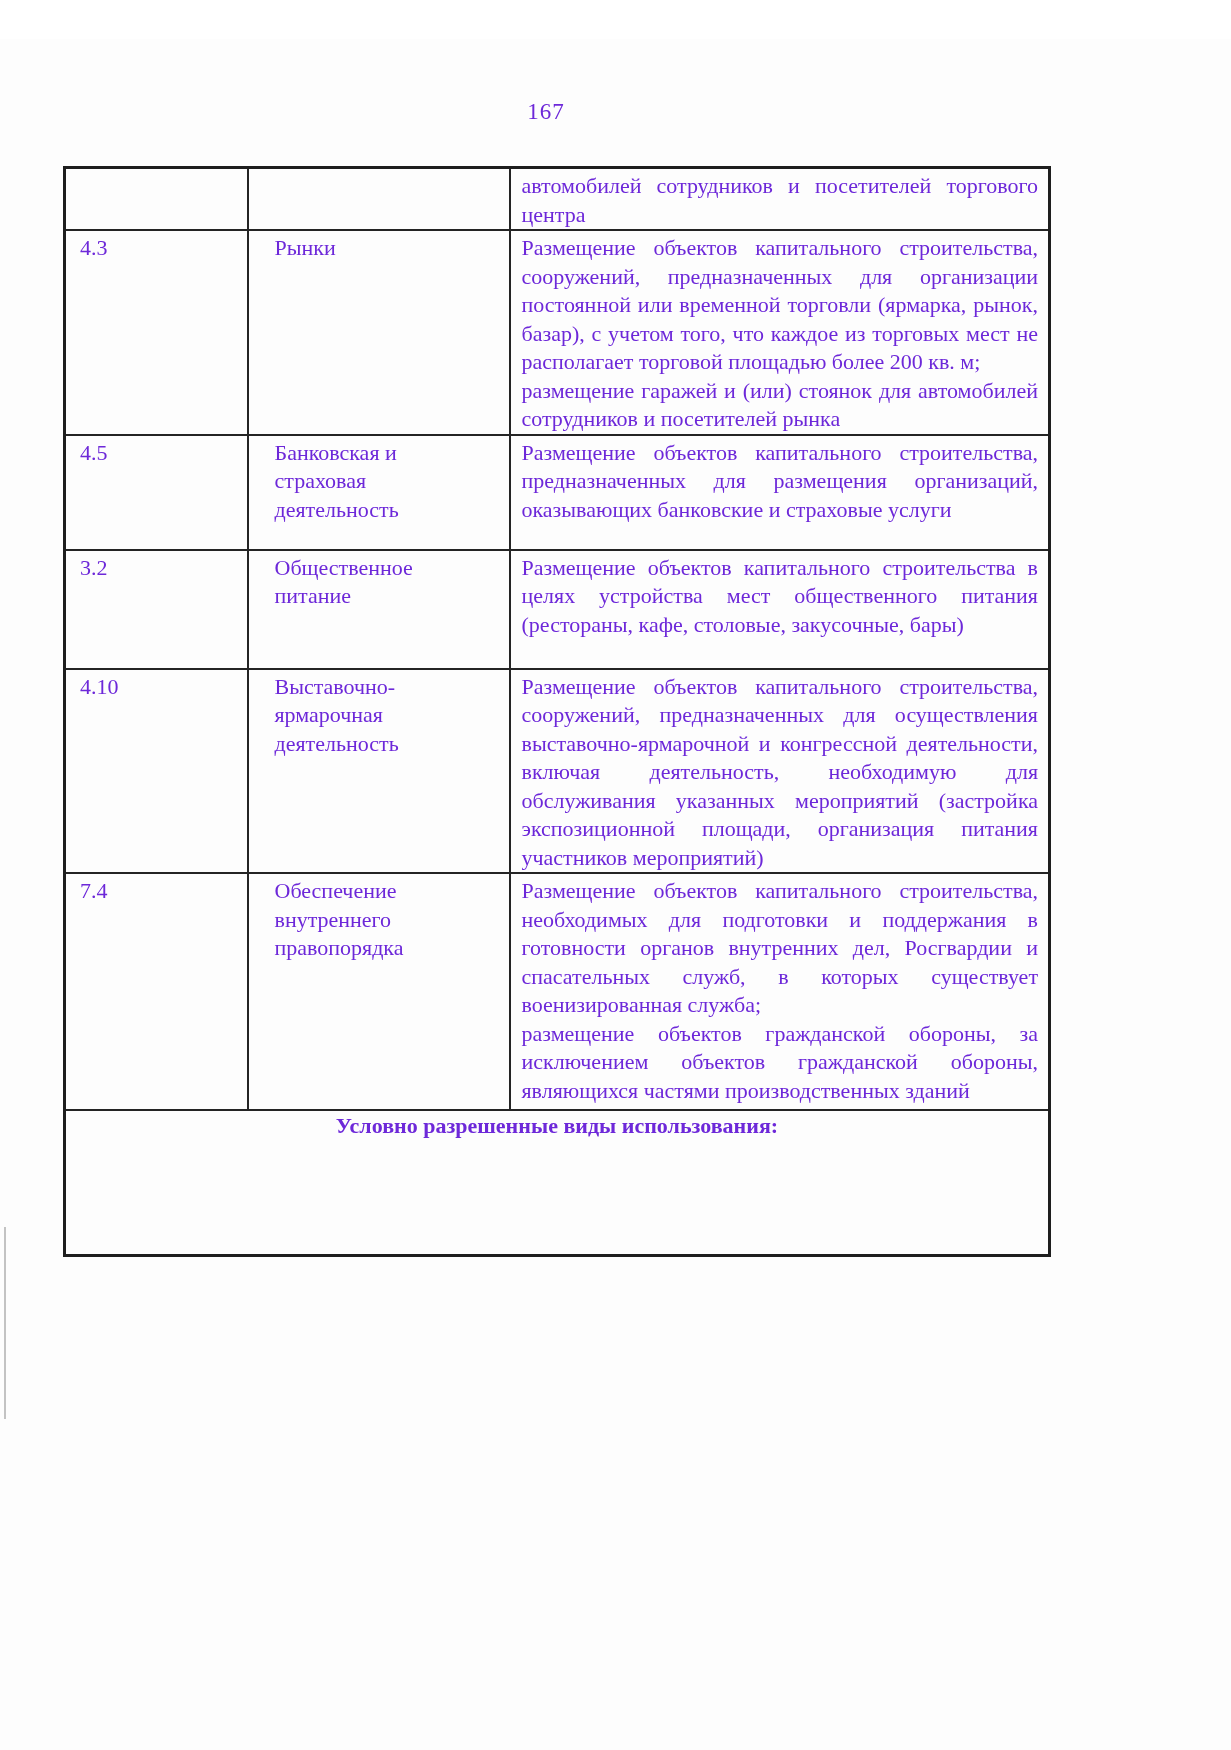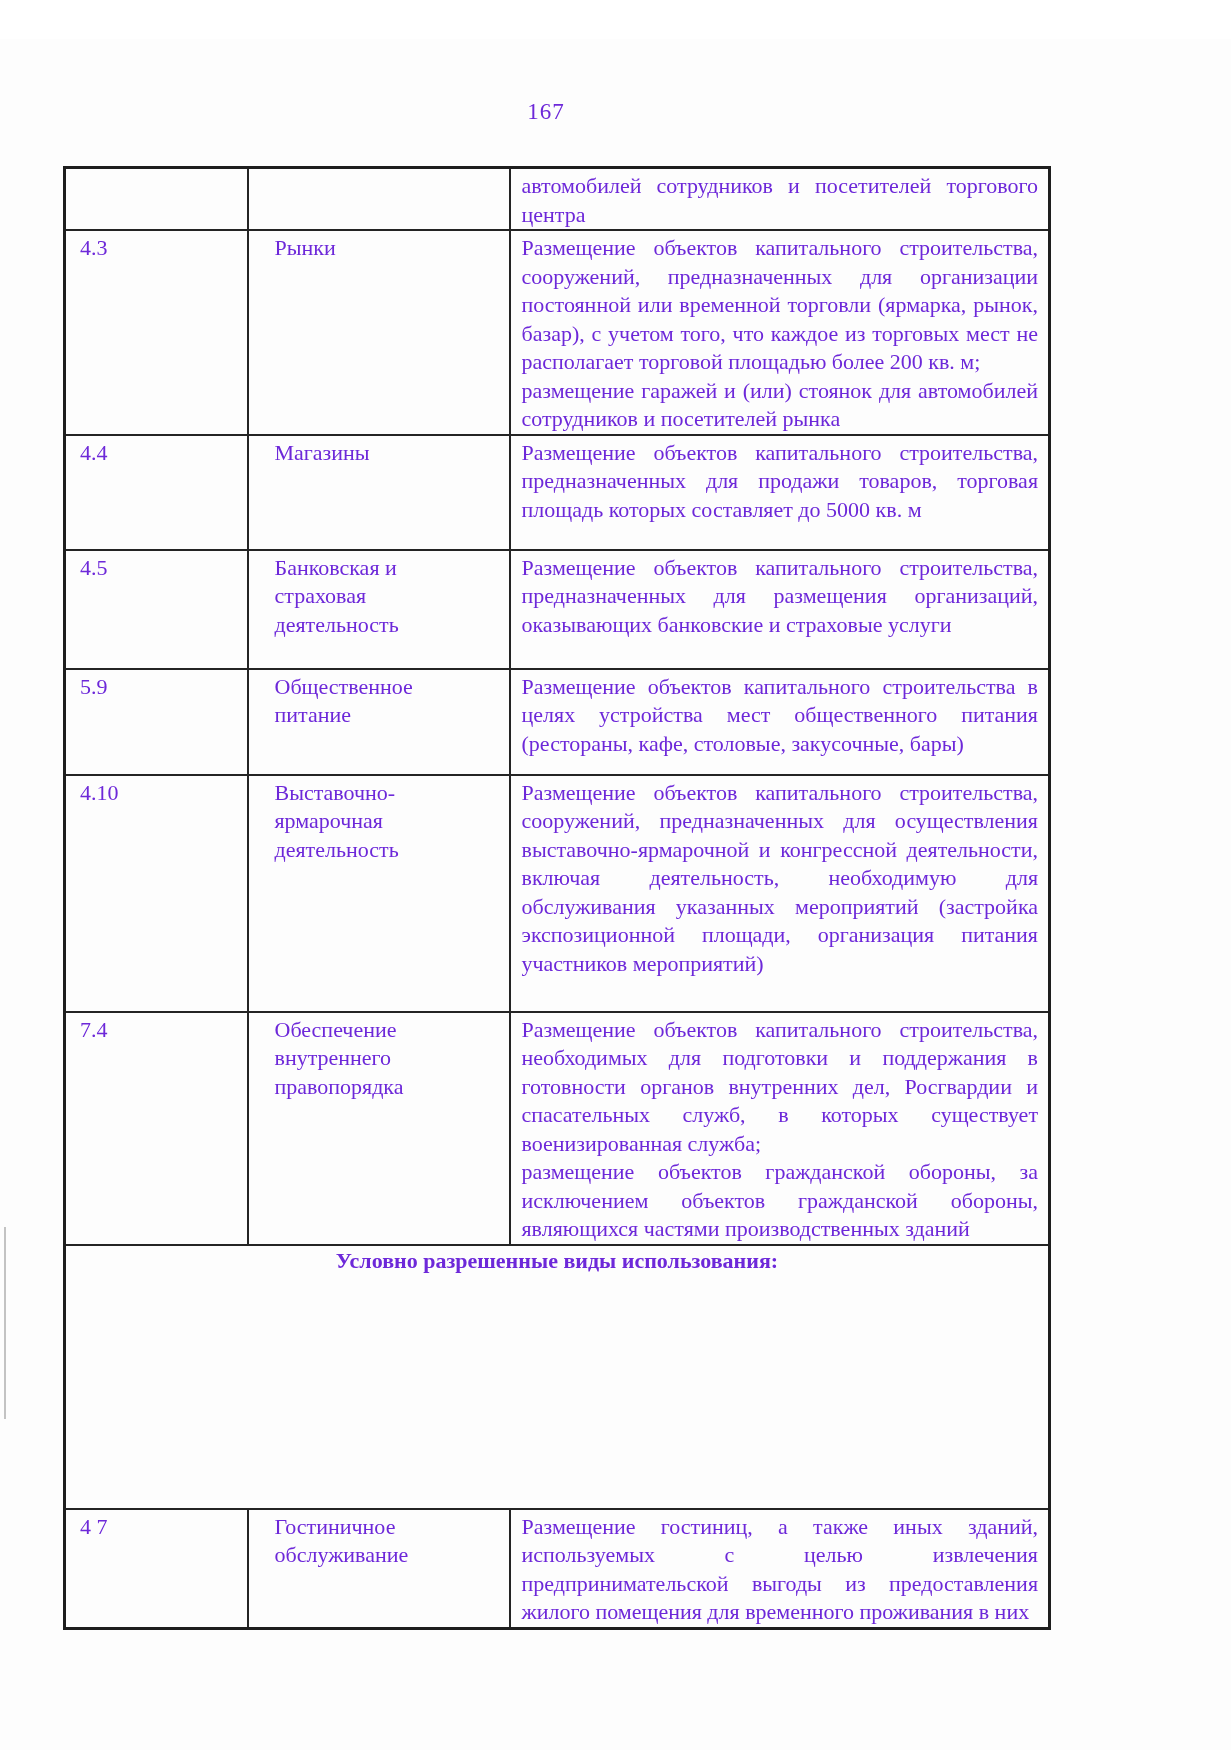--- a/index.html
+++ b/index.html
@@ -82,37 +82,30 @@
         </tr>
         <tr>
           <td class="code-cell">4.3</td>
           <td class="name-cell">Рынки</td>
           <td class="desc-cell">
             <p>Размещение объектов капитального строительства, сооружений, предназначенных для организации постоянной или временной торговли (ярмарка, рынок, базар), с учетом того, что каждое из торговых мест не располагает торговой площадью более 200 кв. м;</p>
             <p>размещение гаражей и (или) стоянок для автомобилей сотрудников и посетителей рынка</p>
           </td>
         </tr>
         <tr>
-          <td class="code-cell">4.4</td>
-          <td class="name-cell">Магазины</td>
-          <td class="desc-cell">
-            <p>Размещение объектов капитального строительства, предназначенных для продажи товаров, торговая площадь которых составляет до 5000 кв. м</p>
-          </td>
-        </tr>
-        <tr>
           <td class="code-cell">4.5</td>
           <td class="name-cell">Банковская и
 страховая
 деятельность</td>
           <td class="desc-cell">
             <p>Размещение объектов капитального строительства, предназначенных для размещения организаций, оказывающих банковские и страховые услуги</p>
           </td>
         </tr>
         <tr>
-          <td class="code-cell">5.9</td>
+          <td class="code-cell">3.2</td>
           <td class="name-cell">Общественное
 питание</td>
           <td class="desc-cell">
             <p>Размещение объектов капитального строительства в целях устройства мест общественного питания (рестораны, кафе, столовые, закусочные, бары)</p>
           </td>
         </tr>
         <tr>
           <td class="code-cell">4.10</td>
           <td class="name-cell">Выставочно-
 ярмарочная
@@ -127,26 +120,18 @@
 внутреннего
 правопорядка</td>
           <td class="desc-cell">
             <p>Размещение объектов капитального строительства, необходимых для подготовки и поддержания в готовности органов внутренних дел, Росгвардии и спасательных служб, в которых существует военизированная служба;</p>
             <p>размещение объектов гражданской обороны, за исключением объектов гражданской обороны, являющихся частями производственных зданий</p>
           </td>
         </tr>
         <tr>
           <td colspan="3" class="section-cell">Условно разрешенные виды использования:</td>
         </tr>
-        <tr>
-          <td class="code-cell">4 7</td>
-          <td class="name-cell">Гостиничное
-обслуживание</td>
-          <td class="desc-cell">
-            <p>Размещение гостиниц, а также иных зданий, используемых с целью извлечения предпринимательской выгоды из предоставления жилого помещения для временного проживания в них</p>
-          </td>
-        </tr>
       </tbody>
   </table>
 
   <div class="scan-left"></div>
   <div class="scan-bottom"></div>
 </div>
 
 </body></html>

